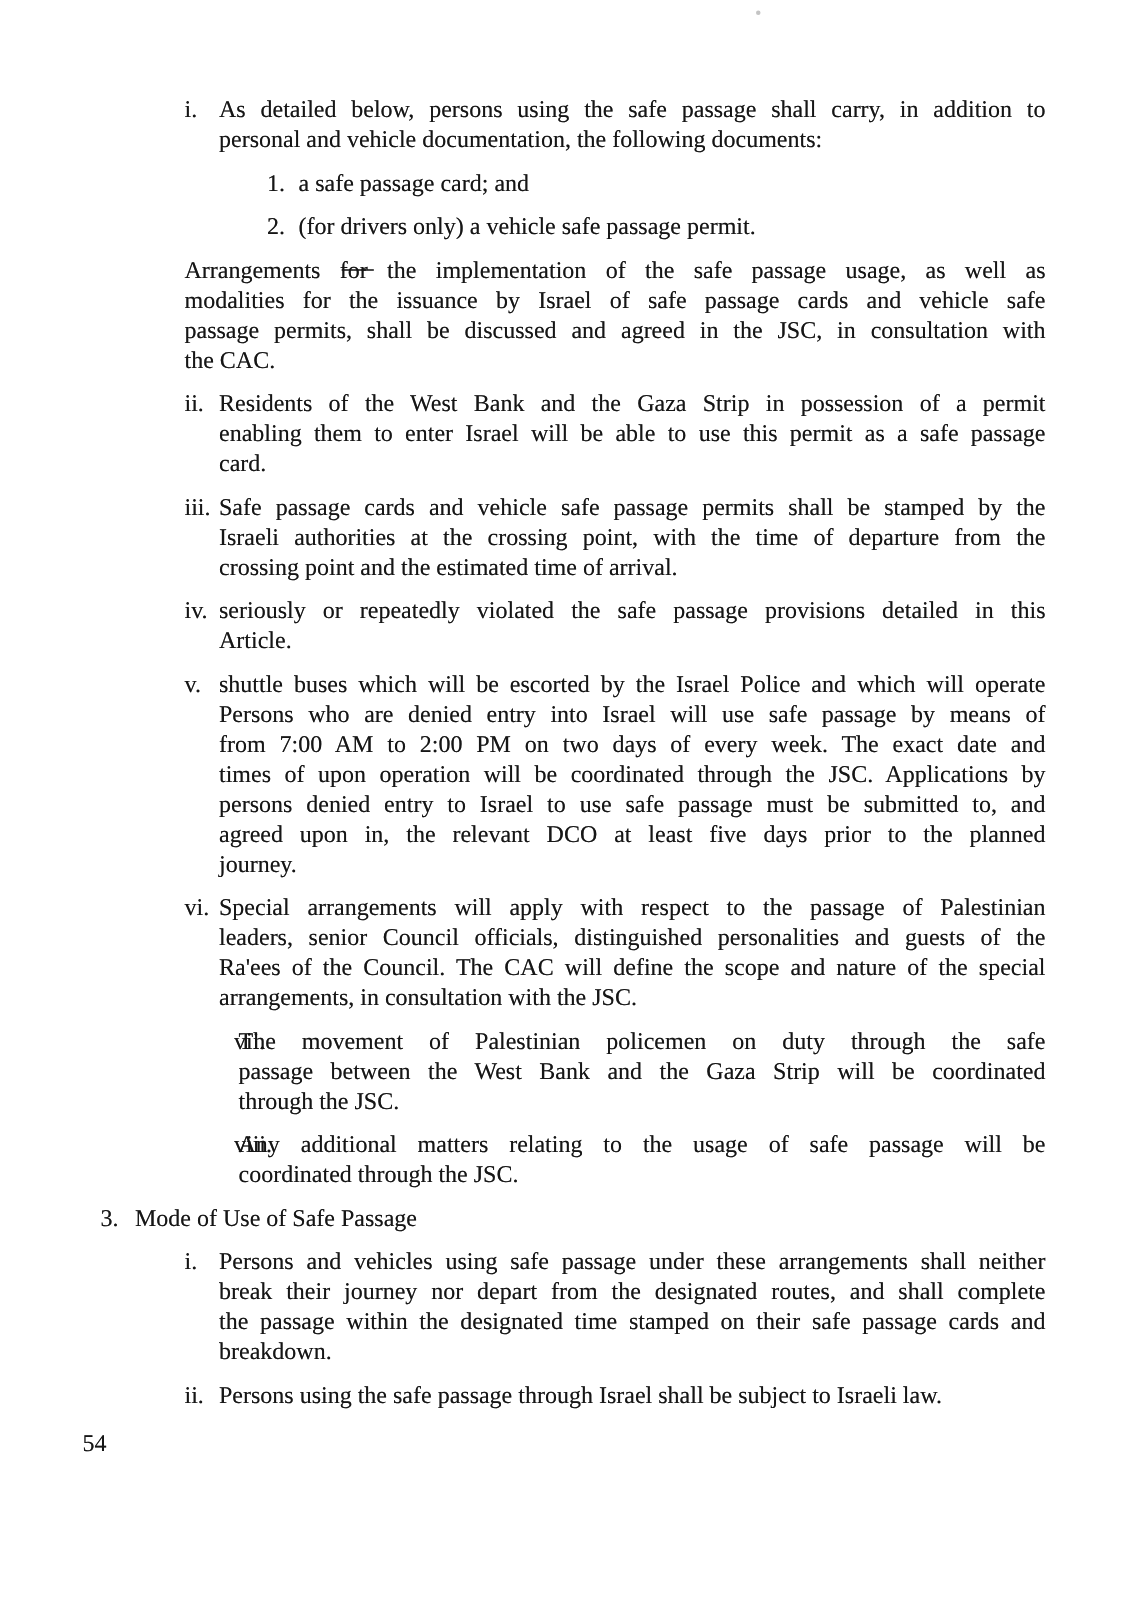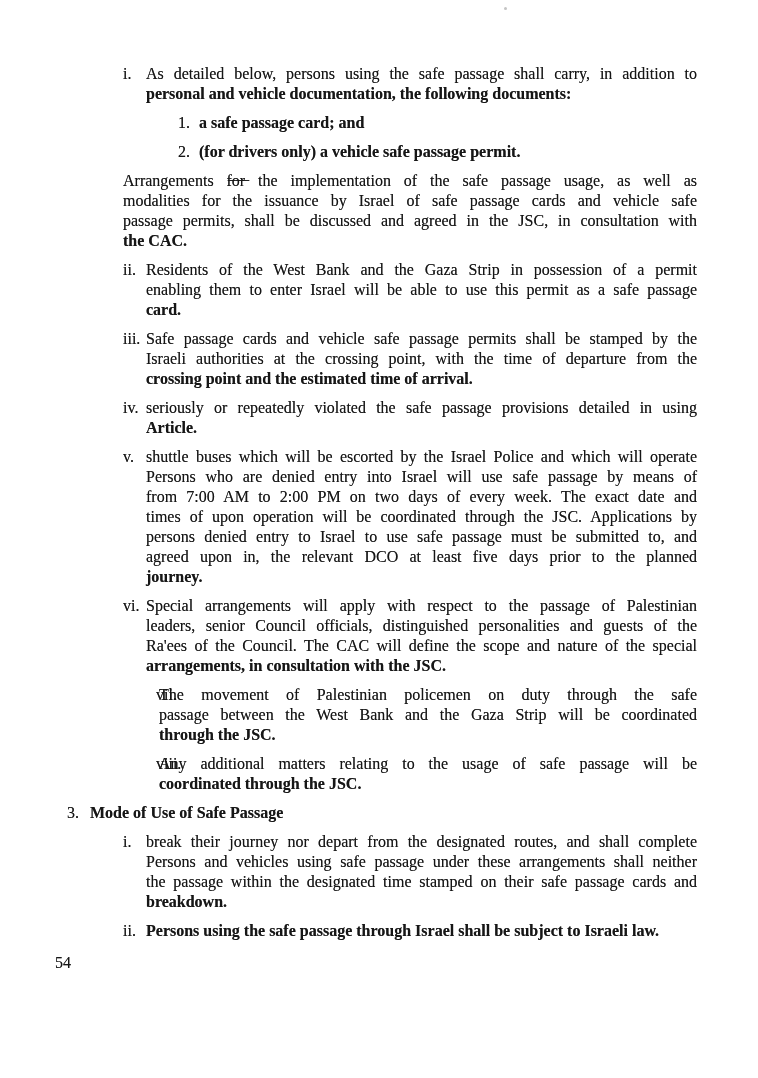--- a/index.html
+++ b/index.html
@@ -49,21 +49,20 @@
     left: 0;
     top: 0;
     white-space: nowrap;
   }
   .tline {
     text-align: justify;
     text-align-last: justify;
   }
   .tline:last-child {
     text-align-last: auto;
-    font-weight: bold;
   }
   .footer {
     position: relative;
     left: -12px;
     margin-top: 12px;
   }
   .speck {
     position: absolute;
     left: 504px;
     top: 7px;
@@ -105,21 +104,21 @@
         <div class="tline">card.</div>
       </div>
       <div class="item roman">
         <span class="marker">iii.</span>
         <div class="tline">Safe passage cards and vehicle safe passage permits shall be stamped by the</div>
         <div class="tline">Israeli authorities at the crossing point, with the time of departure from the</div>
         <div class="tline">crossing point and the estimated time of arrival.</div>
       </div>
       <div class="item roman">
         <span class="marker">iv.</span>
-        <div class="tline">seriously or repeatedly violated the safe passage provisions detailed in using</div>
+        <div class="tline">seriously or repeatedly violated the safe passage provisions detailed in this</div>
         <div class="tline">Article.</div>
       </div>
       <div class="item roman">
         <span class="marker">v.</span>
         <div class="tline">shuttle buses which will be escorted by the Israel Police and which will operate</div>
         <div class="tline">Persons who are denied entry into Israel will use safe passage by means of</div>
         <div class="tline">from 7:00 AM to 2:00 PM on two days of every week. The exact date and</div>
         <div class="tline">times of upon operation will be coordinated through the JSC. Applications by</div>
         <div class="tline">persons denied entry to Israel to use safe passage must be submitted to, and</div>
         <div class="tline">agreed upon in, the relevant DCO at least five days prior to the planned</div>
@@ -142,22 +141,22 @@
         <span class="marker">viii.</span>
         <div class="tline">Any additional matters relating to the usage of safe passage will be</div>
         <div class="tline">coordinated through the JSC.</div>
       </div>
       <div class="item section">
         <span class="marker">3.</span>
         <div class="tline">Mode of Use of Safe Passage</div>
       </div>
       <div class="item roman">
         <span class="marker">i.</span>
+        <div class="tline">Persons and vehicles using safe passage under these arrangements shall neither</div>
         <div class="tline">break their journey nor depart from the designated routes, and shall complete</div>
-        <div class="tline">Persons and vehicles using safe passage under these arrangements shall neither</div>
         <div class="tline">the passage within the designated time stamped on their safe passage cards and</div>
         <div class="tline">breakdown.</div>
       </div>
       <div class="item roman">
         <span class="marker">ii.</span>
         <div class="tline">Persons using the safe passage through Israel shall be subject to Israeli law.</div>
       </div>
     </div>
   <div class="footer">54</div>
 </div>

